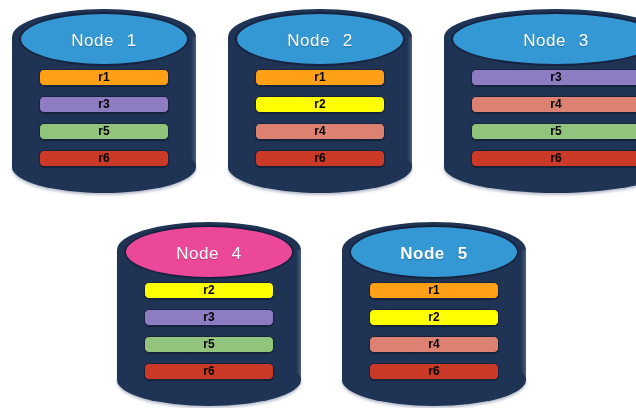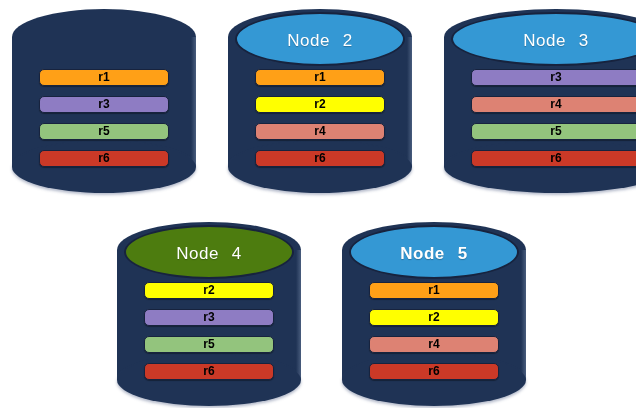--- a/index.html
+++ b/index.html
@@ -93,20 +93,23 @@
 </style>
 </head>
 <body>
 
 <div id="canvas">
 
 <div class="cylinder" style="left: 12px; top: 9px;">
       <div class="cyl-top-back" style="background: rgb(31, 51, 85);"></div>
       <div class="cyl-rect" style="background: rgb(31, 51, 85);"></div>
       <div class="cyl-bottom" style="background: rgb(31, 51, 85);"></div>
+      <div class="cyl-top" style="background: rgb(52, 152, 212); border: 2px solid rgb(23, 35, 62);">
+        <span class="node-label" style="color: rgb(255, 255, 255);">Node 1</span>
+      </div>
       <div class="bars">
         <div class="bar" style="background: rgb(255, 160, 23); color: rgb(0, 0, 0);">r1</div>
         <div class="bar" style="background: rgb(142, 124, 195); color: rgb(0, 0, 0);">r3</div>
         <div class="bar" style="background: rgb(147, 196, 125); color: rgb(0, 0, 0);">r5</div>
         <div class="bar" style="background: rgb(203, 57, 39); color: rgb(0, 0, 0);">r6</div>
       </div>
     </div>
     <div class="cylinder" style="left: 228px; top: 9px;">
       <div class="cyl-top-back" style="background: rgb(31, 51, 85);"></div>
       <div class="cyl-rect" style="background: rgb(31, 51, 85);"></div>
@@ -132,21 +135,21 @@
         <div class="bar" style="background: rgb(142, 124, 195); color: rgb(0, 0, 0);">r3</div>
         <div class="bar" style="background: rgb(221, 130, 115); color: rgb(0, 0, 0);">r4</div>
         <div class="bar" style="background: rgb(147, 196, 125); color: rgb(0, 0, 0);">r5</div>
         <div class="bar" style="background: rgb(203, 57, 39); color: rgb(0, 0, 0);">r6</div>
       </div>
     </div>
     <div class="cylinder" style="left: 117px; top: 222px;">
       <div class="cyl-top-back" style="background: rgb(31, 51, 85);"></div>
       <div class="cyl-rect" style="background: rgb(31, 51, 85);"></div>
       <div class="cyl-bottom" style="background: rgb(31, 51, 85);"></div>
-      <div class="cyl-top" style="background: #4d7c0f; border: 2px solid rgb(23, 35, 62);">
+      <div class="cyl-top" style="background: #ec4899; border: 2px solid rgb(23, 35, 62);">
         <span class="node-label" style="color: rgb(255, 255, 255);">Node 4</span>
       </div>
       <div class="bars">
         <div class="bar" style="background: rgb(255, 255, 0); color: rgb(0, 0, 0);">r2</div>
         <div class="bar" style="background: rgb(142, 124, 195); color: rgb(0, 0, 0);">r3</div>
         <div class="bar" style="background: rgb(147, 196, 125); color: rgb(0, 0, 0);">r5</div>
         <div class="bar" style="background: rgb(203, 57, 39); color: rgb(0, 0, 0);">r6</div>
       </div>
     </div>
     <div class="cylinder" style="left: 342px; top: 222px;">

